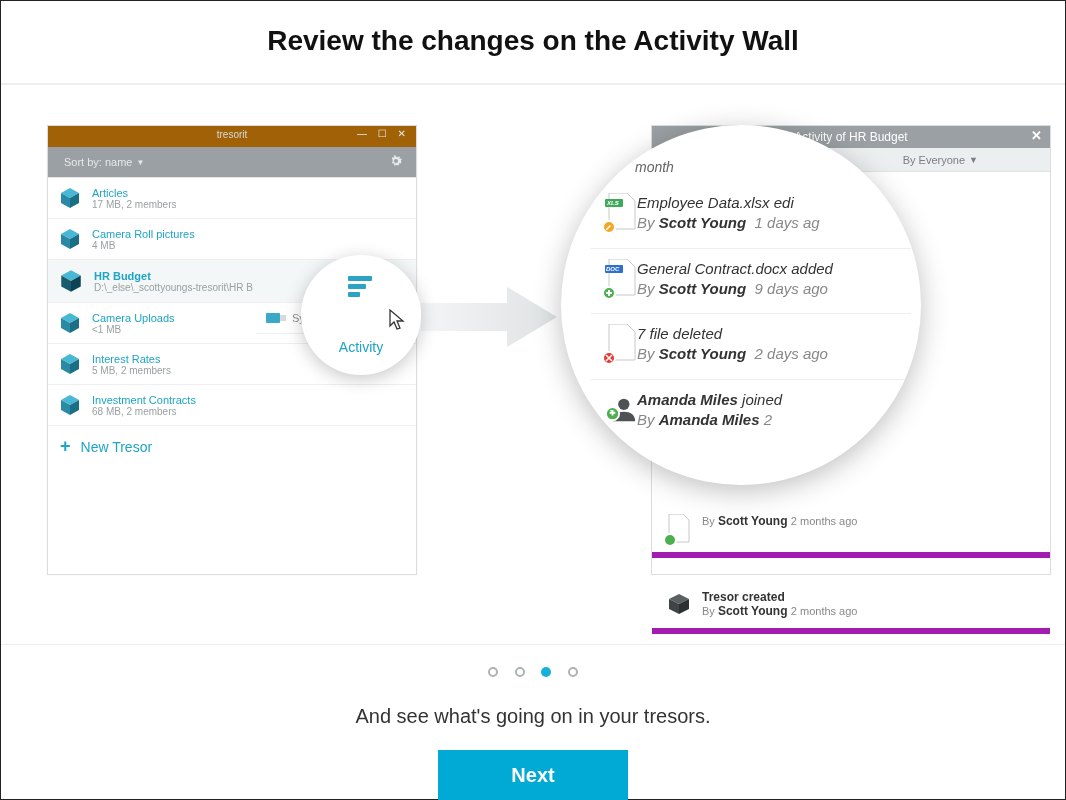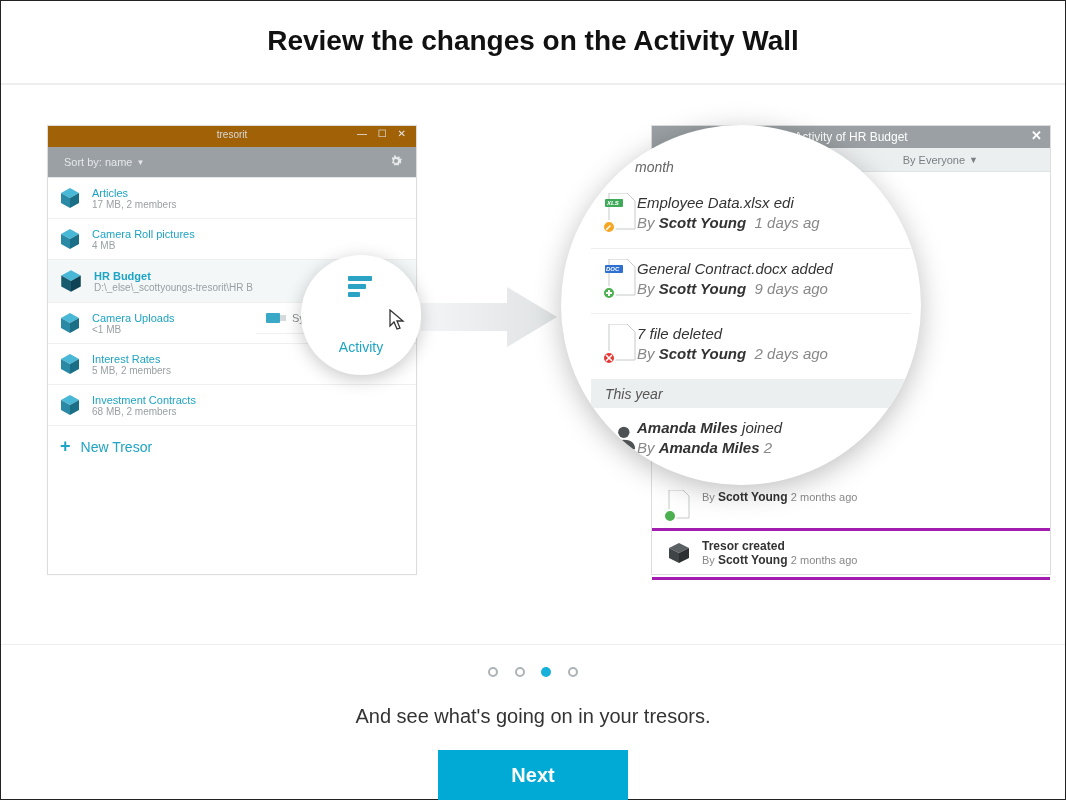--- a/index.html
+++ b/index.html
@@ -36,21 +36,21 @@
 .bubble .label { color: #1ea4c5; font-size: 14px; margin-top: 35px; }
 .cursor { position: absolute; left: 388px; top: 224px; }
 
 
 .right-panel { position: absolute; left: 650px; top: 40px; width: 400px; height: 450px; border: 1px solid #ddd; background: #fff; }
 .right-panel .hdr { height: 22px; background: #9aa0a3; color: #fff; font-size: 12px; display: flex; align-items: center; justify-content: center; position: relative; }
 .right-panel .hdr .close { position: absolute; right: 8px; top: 2px; color: #fff; font-size: 13px; font-weight: 700; }
 .right-panel .subhdr { height: 24px; background: #eceff0; color: #7a7f82; font-size: 11px; display: flex; align-items: center; justify-content: flex-end; padding-right: 72px; border-bottom: 1px solid #e0e3e4; }
 .right-panel .subhdr .chev { margin-left: 4px; font-size: 9px; }
 .actlist { position: relative; height: 400px; }
-.actitem { display: flex; gap: 10px; padding: 8px 14px; border-bottom: 3px solid #a21caf; align-items: flex-start; }
+.actitem { display: flex; gap: 10px; padding: 8px 14px; border-bottom: 6px solid #a21caf; align-items: flex-start; margin-top: 24px; }
 .actitem .ficon { width: 26px; height: 30px; position: relative; }
 .actitem .ftxt { font-size: 12px; color: #444; }
 .actitem .ftxt .strong { font-weight: 700; color: #333; }
 .actitem .ftxt .meta { color: #888; font-size: 11px; }
 
 
 .bigbubble { position: absolute; left: 560px; top: 40px; width: 360px; height: 360px; border-radius: 180px; background: #fff; box-shadow: 0 6px 28px rgba(0,0,0,.25); overflow: hidden; }
 .bigbubble .inner { position: absolute; left: 30px; top: 30px; right: 10px; bottom: 20px; font-style: italic; }
 .bigbubble .monthlbl { font-size: 14px; color: #666; padding: 4px 0 8px 44px; }
 .bigitem { display: flex; padding: 10px 14px 14px 14px; border-bottom: 1px solid #eee; align-items: flex-start; }
@@ -281,21 +281,20 @@
             <span class="badge del">
                 <svg viewBox="0 0 8 8">
                   <path d="M1 1l6 6M7 1l-6 6" stroke="#fff" stroke-width="1.5"></path>
                 </svg>
               </span>
           </span>
           <div class="txt"><span>7 file deleted</span><br>
             <span class="meta">By </span><span class="strong">Scott Young</span>&nbsp; <span class="meta">2 days ago</span></div>
         </div>
 
-        <div class="bigsection">This year</div>
 
         <div class="bigitem" style="border-bottom:none">
           <span class="ficon">
             <svg class="fileicon" viewBox="0 0 34 30">
                 <circle cx="20" cy="10" r="6" fill="#4e5254"></circle>
                 <path d="M8 28c0-7 5-10 12-10s12 3 12 10z" fill="#4e5254"></path>
                 <circle cx="8" cy="20" r="7" fill="#4caf50" stroke="#fff" stroke-width="2"></circle>
                 <path d="M6 17h4v2h2v2h-2v2H8v-2H6v-2h2z" fill="#fff" transform="translate(-1,-1)"></path>
               </svg>
           </span>

